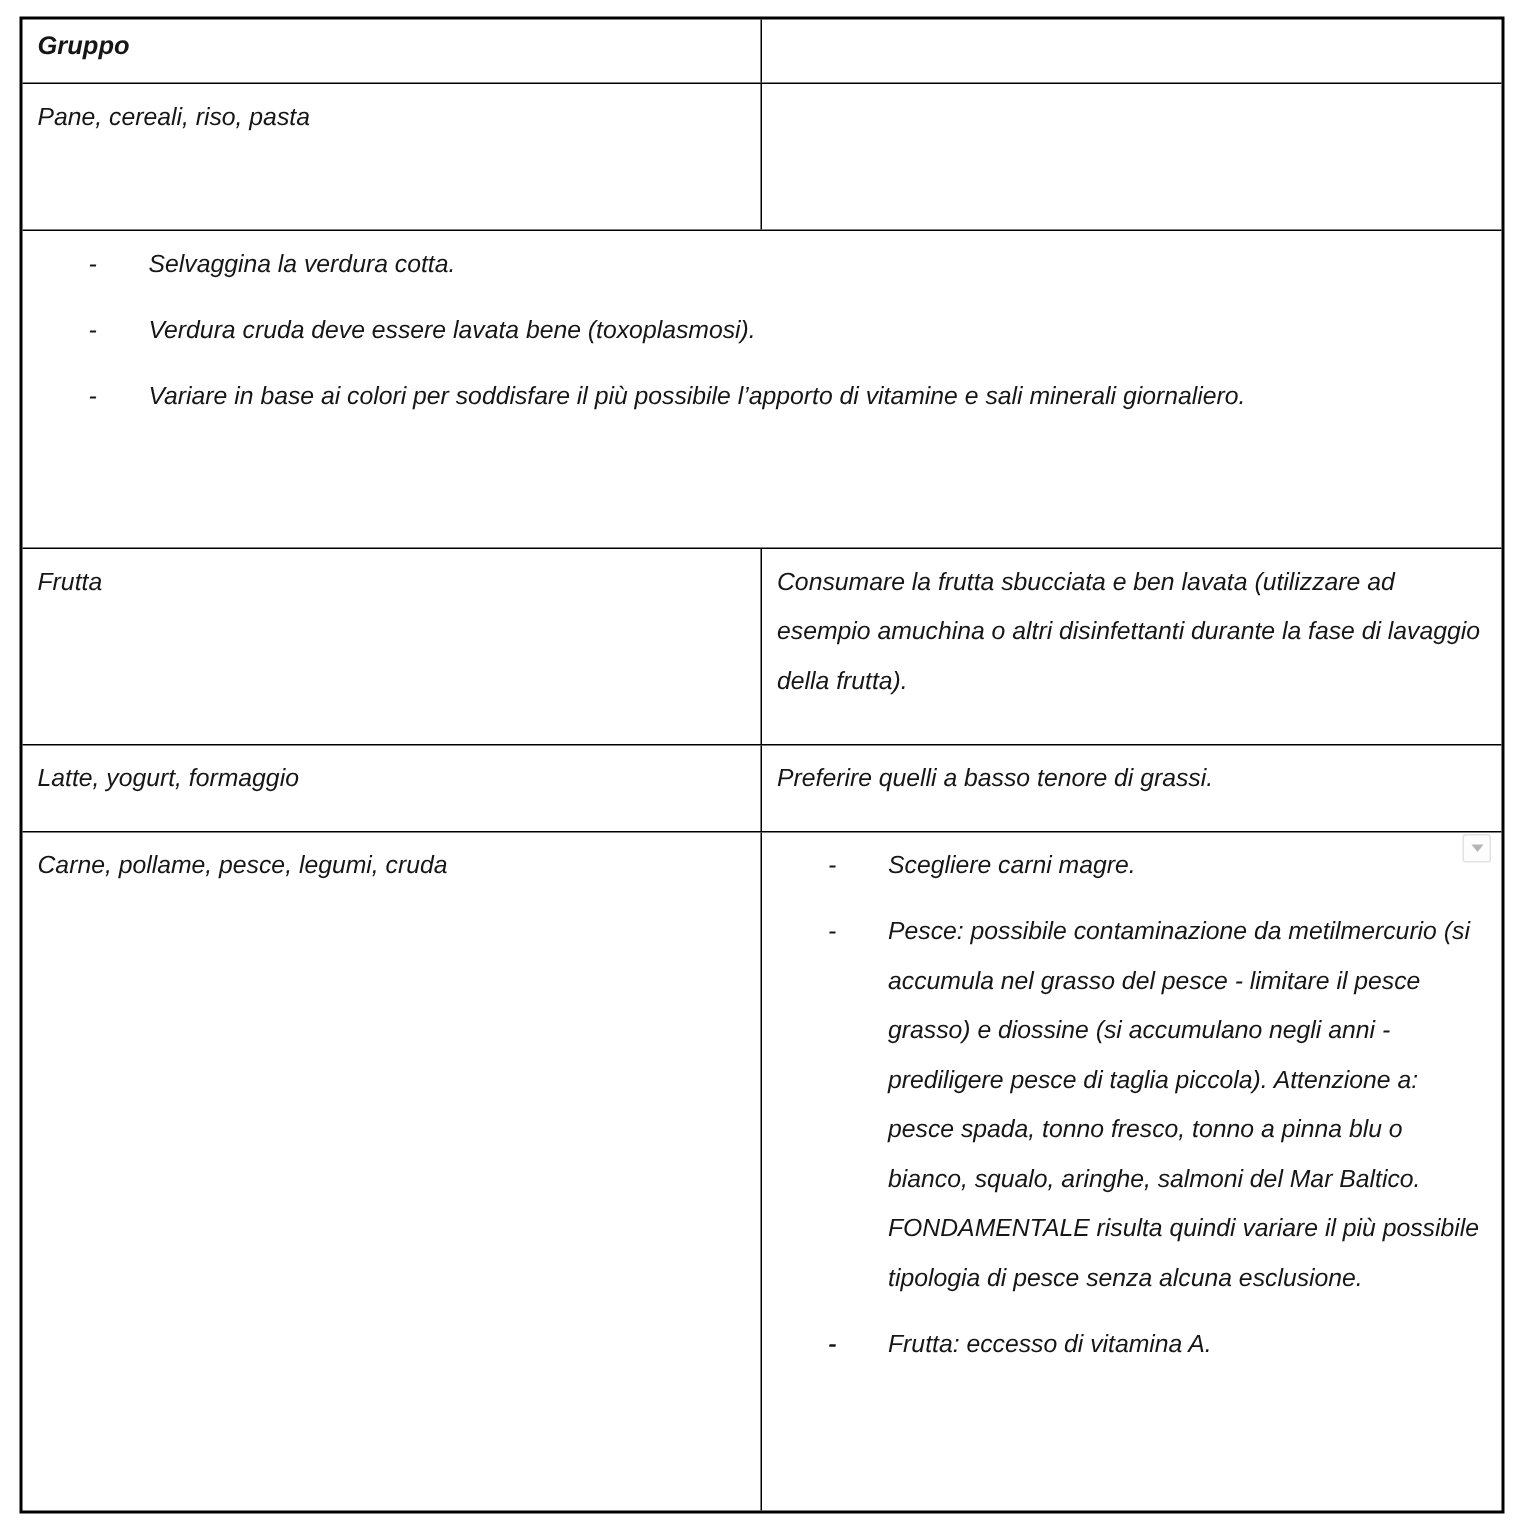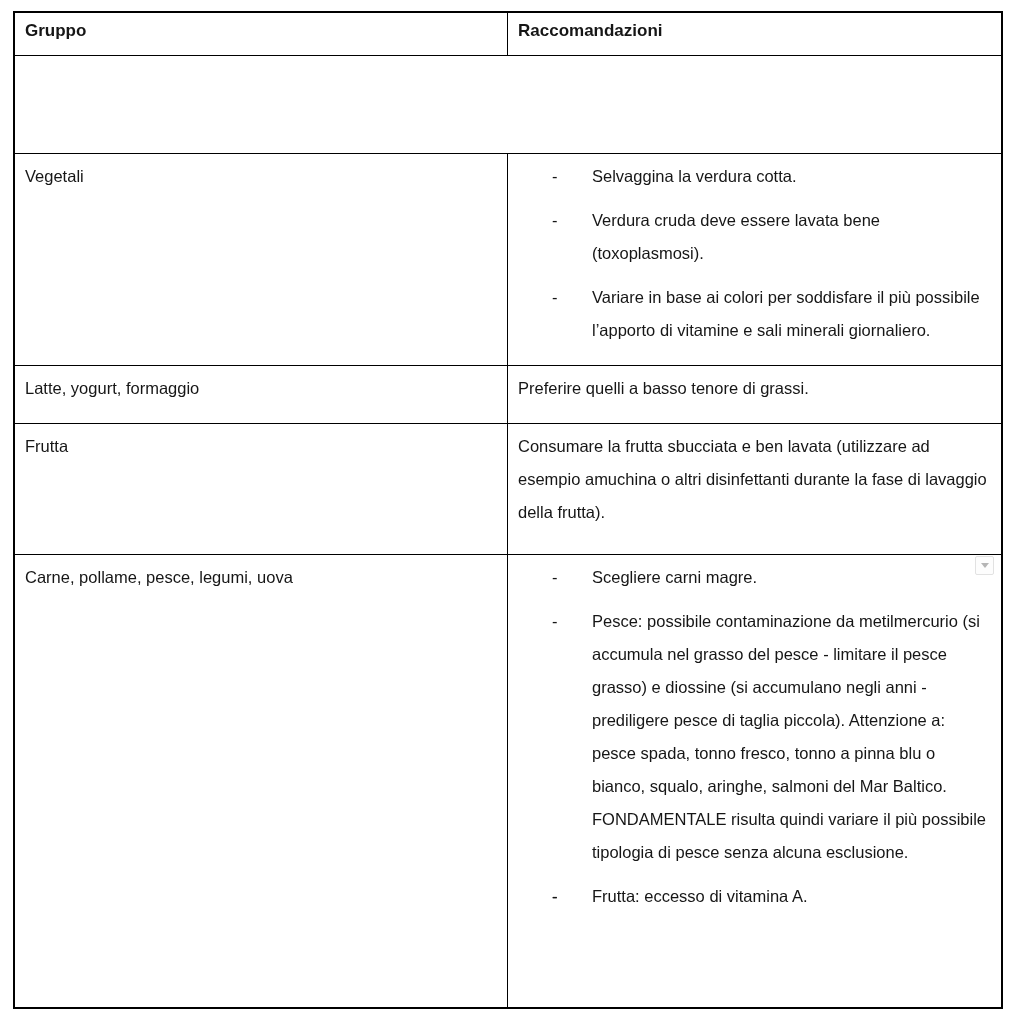--- a/index.html
+++ b/index.html
@@ -4,21 +4,21 @@
 <style>
   * { margin: 0; padding: 0; box-sizing: border-box; }
   html, body { background: #ffffff; }
   body {
     width: 1018px; height: 1024px;
     font-family: "Liberation Sans", sans-serif;
     color: #161616;
     position: relative;
     overflow: hidden;
   }
-  .page { position: relative; width: 944px; height: 1024px; background: #ffffff; }
+  .page { position: relative; width: 944px; height: 1024px; background: #ffffff; font-style: italic; }
 
   .doc-table {
     position: absolute;
     left: 13px; top: 11px;
     width: 990px; height: 998px;
     border: 2px solid #000000;
     display: flex;
     flex-direction: column;
     background: #ffffff;
   }
@@ -81,62 +81,61 @@
 </style>
 </head>
 <body>
 
 <div class="page">
 
   <div class="doc-table">
 
     <div class="trow header-row">
       <div class="cell cell-left">Gruppo</div>
-      <div class="cell cell-right">Raccomandazioni</div>
     </div>
 
     <div class="trow row-pane">
+      <div class="cell cell-left">Pane, cereali, riso, pasta</div>
     </div>
 
     <div class="trow row-veg">
-      <div class="cell cell-left">Vegetali</div>
       <div class="cell cell-right">
         <ul class="dash-list">
           <li>
             <span class="dash">-</span>
             <span>Selvaggina la verdura cotta.</span>
           </li>
           <li>
             <span class="dash">-</span>
             <span>Verdura cruda deve essere lavata bene (toxoplasmosi).</span>
           </li>
           <li>
             <span class="dash">-</span>
             <span>Variare in base ai colori per soddisfare il più possibile l’apporto di vitamine e sali minerali giornaliero.</span>
           </li>
         </ul>
       </div>
     </div>
 
+    <div class="trow row-frutta">
+      <div class="cell cell-left">Frutta</div>
+      <div class="cell cell-right">
+        <p>Consumare la frutta sbucciata e ben lavata (utilizzare ad esempio amuchina o altri disinfettanti durante la fase di lavaggio della frutta).</p>
+      </div>
+    </div>
+
     <div class="trow row-latte">
       <div class="cell cell-left">Latte, yogurt, formaggio</div>
       <div class="cell cell-right">
         <p>Preferire quelli a basso tenore di grassi.</p>
       </div>
     </div>
 
-    <div class="trow row-frutta">
-      <div class="cell cell-left">Frutta</div>
-      <div class="cell cell-right">
-        <p>Consumare la frutta sbucciata e ben lavata (utilizzare ad esempio amuchina o altri disinfettanti durante la fase di lavaggio della frutta).</p>
-      </div>
-    </div>
-
     <div class="trow row-carne">
-      <div class="cell cell-left">Carne, pollame, pesce, legumi, uova</div>
+      <div class="cell cell-left">Carne, pollame, pesce, legumi, cruda</div>
       <div class="cell cell-right">
         <ul class="dash-list">
           <li>
             <span class="dash">-</span>
             <span>Scegliere carni magre.</span>
           </li>
           <li>
             <span class="dash">-</span>
             <span>Pesce: possibile contaminazione da metilmercurio (si accumula nel grasso del pesce - limitare il pesce grasso) e diossine (si accumulano negli anni - prediligere pesce di taglia piccola). Attenzione a: pesce spada, tonno fresco, tonno a pinna blu o bianco, squalo, aringhe, salmoni del Mar Baltico. FONDAMENTALE risulta quindi variare il più possibile tipologia di pesce senza alcuna esclusione.</span>
           </li>

